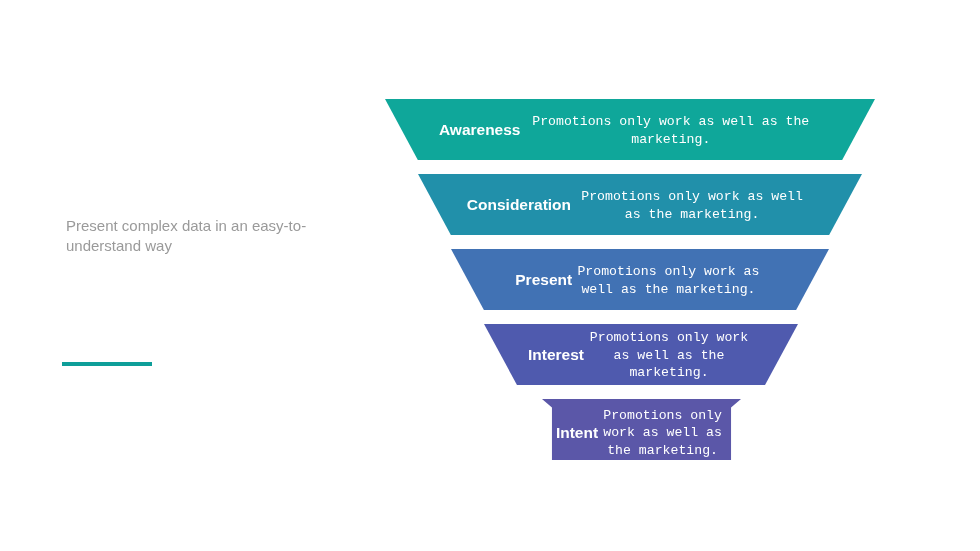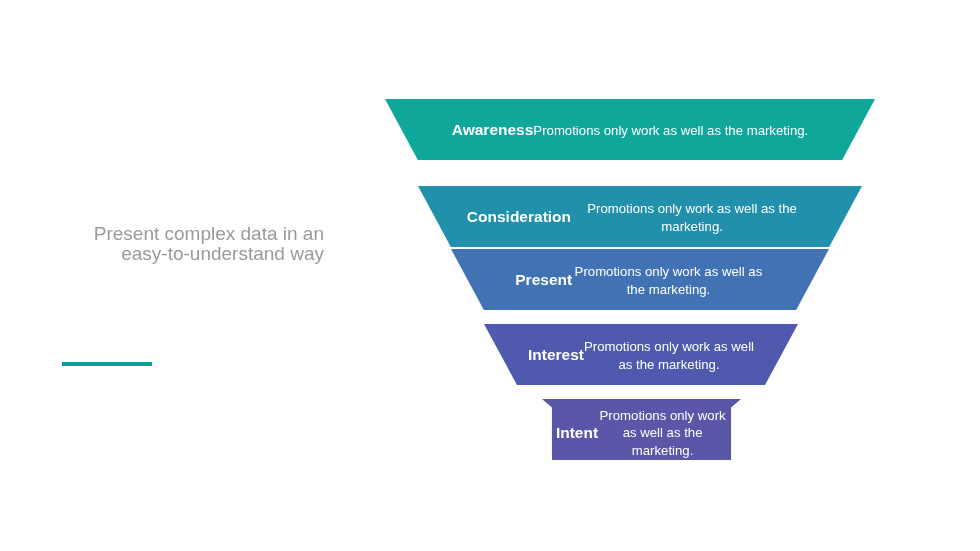--- a/index.html
+++ b/index.html
@@ -36,28 +36,27 @@
     font-size: 44px;
     line-height: 50px;
     font-weight: bold;
     color: #36495b;
     letter-spacing: -0.5px;
     margin: 0;
     white-space: pre-line;
   }
 
   #page-subtitle {
-    margin: 12px;
+    margin: 4px;
     padding-top: 16px;
-    font-size: 19px;
+    font-size: 15px;
     line-height: 20px;
     color: #9a9a9a;
     font-weight: normal;
     width: 250px;
-    text-align: right;
   }
 
   #accent-rule {
     position: absolute;
     left: 0px;
     top: 166px;
     width: 90px;
     height: 4px;
     background: #0e9e99;
   }
@@ -89,31 +88,32 @@
     margin: 0;
     color: #ffffff;
   }
 
   .seg-desc {
     font-size: 13.2px;
     line-height: 17.5px;
     margin: 2px 0 0 0;
     color: #ffffff;
     font-weight: normal;
+    font-family: Liberation Mono, monospace;
   }
 
   
   #seg-0 {
     left: 385px; top: 99px; width: 490px; height: 61px;
     background: #0fa79a;
     -webkit-clip-path: polygon(0% 0%, 100% 0%, 93.3% 100%, 6.7% 100%);
     clip-path: polygon(0% 0%, 100% 0%, 93.3% 100%, 6.7% 100%);
   }
   #seg-1 {
-    left: 418px; top: 186px; width: 444px; height: 61px;
+    left: 418px; top: 174px; width: 444px; height: 61px;
     background: #2190aa;
     -webkit-clip-path: polygon(0% 0%, 100% 0%, 92.6% 100%, 7.4% 100%);
     clip-path: polygon(0% 0%, 100% 0%, 92.6% 100%, 7.4% 100%);
   }
   #seg-2 {
     left: 451px; top: 249px; width: 378px; height: 61px;
     background: #4172b4;
     -webkit-clip-path: polygon(0% 0%, 100% 0%, 91.3% 100%, 8.7% 100%);
     clip-path: polygon(0% 0%, 100% 0%, 91.3% 100%, 8.7% 100%);
   }

